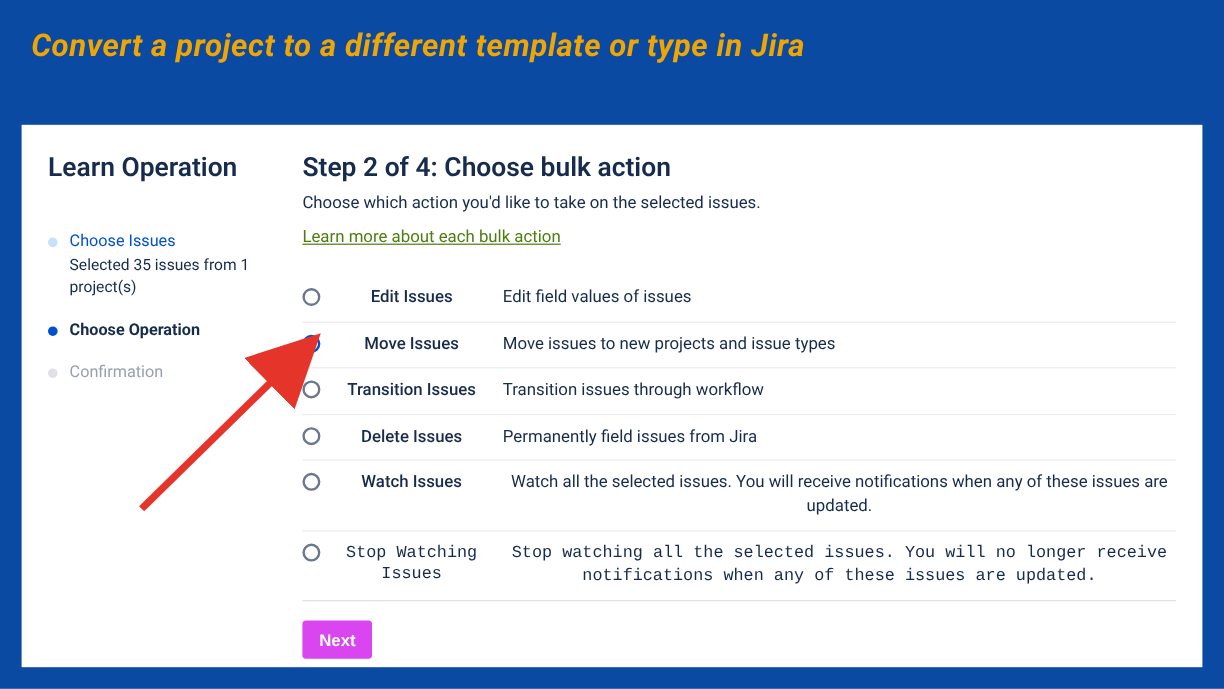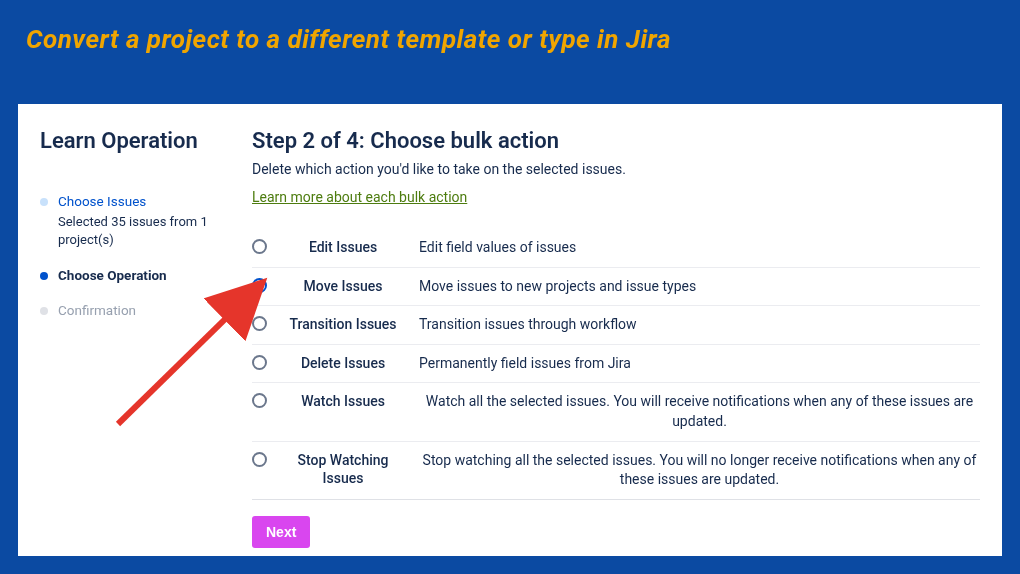--- a/index.html
+++ b/index.html
@@ -57,21 +57,21 @@
   .learn-link { color: #4d7c0f; font-size: 14px; display: inline-block; margin-bottom: 24px; }
   .options { border-bottom: 1px solid #dfe1e6; }
   .opt-row {
     display: flex;
     align-items: flex-start;
     padding: 9px 0;
     gap: 12px;
     border-bottom: 1px solid #ebecf0;
     text-align: center;
   }
-  .opt-row:last-child { border-bottom: none; }
+  .opt-row:last-child { border-bottom: none; font-family: Liberation Mono, monospace; }
   .radio {
     width: 15px; height: 15px; border-radius: 50%;
     border: 2px solid #6b778c;
     flex-shrink: 0;
     margin-top: 1px;
     position: relative;
   }
   .radio.selected { border-color: #0052cc; border-width: 2px; }
   .radio.selected::after {
     content: "";
@@ -133,21 +133,21 @@
 
 
     <div class="step future">
       <div class="bullet"></div>
       <div class="step-label">Confirmation</div>
     </div>
   </div>
 
   <div class="main">
     <div class="main-title">Step 2 of 4: Choose bulk action</div>
-    <div class="main-desc">Delete which action you'd like to take on the selected issues.</div>
+    <div class="main-desc">Choose which action you'd like to take on the selected issues.</div>
     <a class="learn-link" href="#">Learn more about each bulk action</a>
 
     <div class="options">
       <div class="opt-row">
         <div class="radio"></div>
         <div class="opt-label">Edit Issues</div>
         <div class="opt-desc">Edit field values of issues</div>
       </div>
       <div class="opt-row">
         <div class="radio selected"></div>

